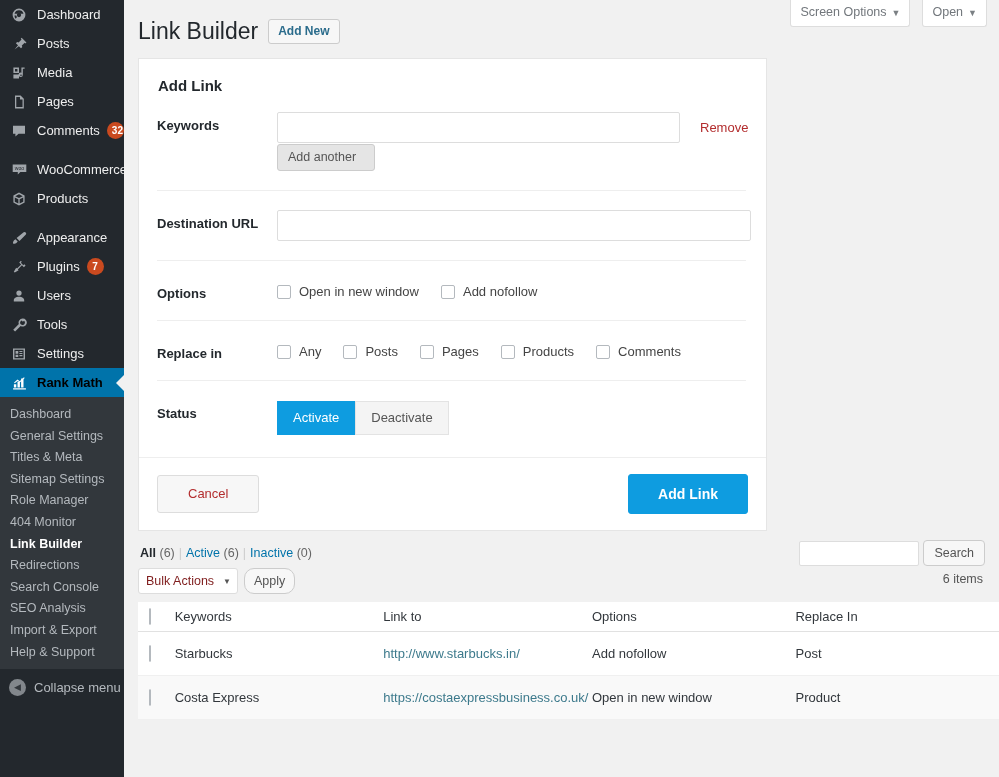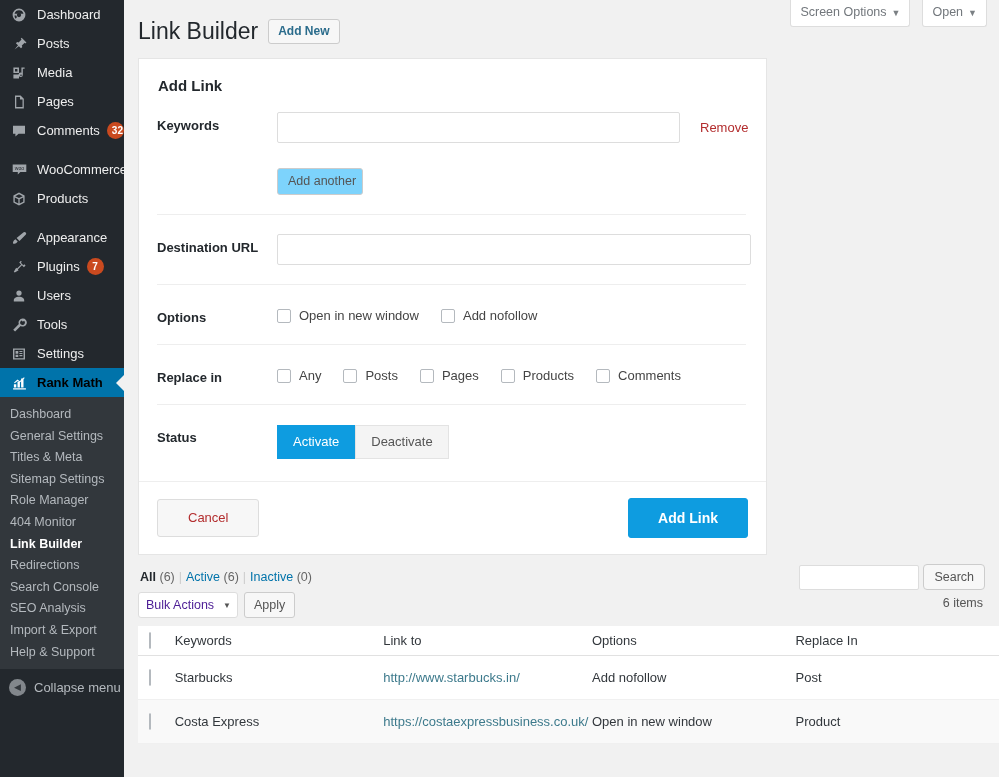--- a/index.html
+++ b/index.html
@@ -188,27 +188,27 @@
   .txt-input.wide { width: 474px; }
   .kw-line { display: flex; align-items: center; }
   .remove-link {
     margin-left: 20px;
     color: #b32d2e;
     font-size: 13px;
     cursor: pointer;
     text-decoration: none;
   }
   .btn-grey {
-    margin-top: 25px;
-    background: #7dd3fc;
+    margin-top: 1px;
+    background: #e5e5e5;
     border: 1px solid #ccc;
     border-radius: 3px;
     color: #555;
     font-size: 12.5px;
-    padding: 5px 6px 6px 10px;
+    padding: 5px 18px 6px 10px;
     line-height: 14px;
     cursor: pointer;
     font-family: "Liberation Sans", sans-serif;
   }
   .cb-group { display: flex; align-items: center; padding-top: 4px; }
   .cb-item { display: flex; align-items: center; margin-right: 22px; }
   .cb-item:last-child { margin-right: 0; }
   .cbox {
     width: 14px; height: 14px;
     border: 1px solid #b4b9be;
@@ -285,37 +285,37 @@
     height: 28px;
     margin-bottom: 7px;
   }
   .bulk-select {
     -webkit-appearance: none; appearance: none;
     background: #fff;
     border: 1px solid #ddd;
     border-radius: 3px;
     height: 26px;
     font-size: 12.5px;
-    color: #4c1d95;
+    color: #7f1d1d;
     padding: 0 22px 0 7px;
     font-family: "Liberation Sans", sans-serif;
     cursor: pointer;
     position: relative;
   }
   .sel-wrap { position: relative; display: inline-block; }
   .sel-wrap .sel-caret {
     position: absolute; right: 7px; top: 50%;
     transform: translateY(-50%);
     font-size: 8px; color: #555; pointer-events: none;
   }
   .apply-btn {
     margin-left: 6px;
     background: #f7f7f7;
     border: 1px solid #ccc;
-    border-radius: 3px;
+    border-radius: 10px;
     color: #555;
     font-size: 12.5px;
     height: 26px;
     padding: 0 9px;
     cursor: pointer;
     font-family: "Liberation Sans", sans-serif;
   }
   .search-box {
     position: absolute; right: 0; top: -5px;
     display: flex; align-items: center;

